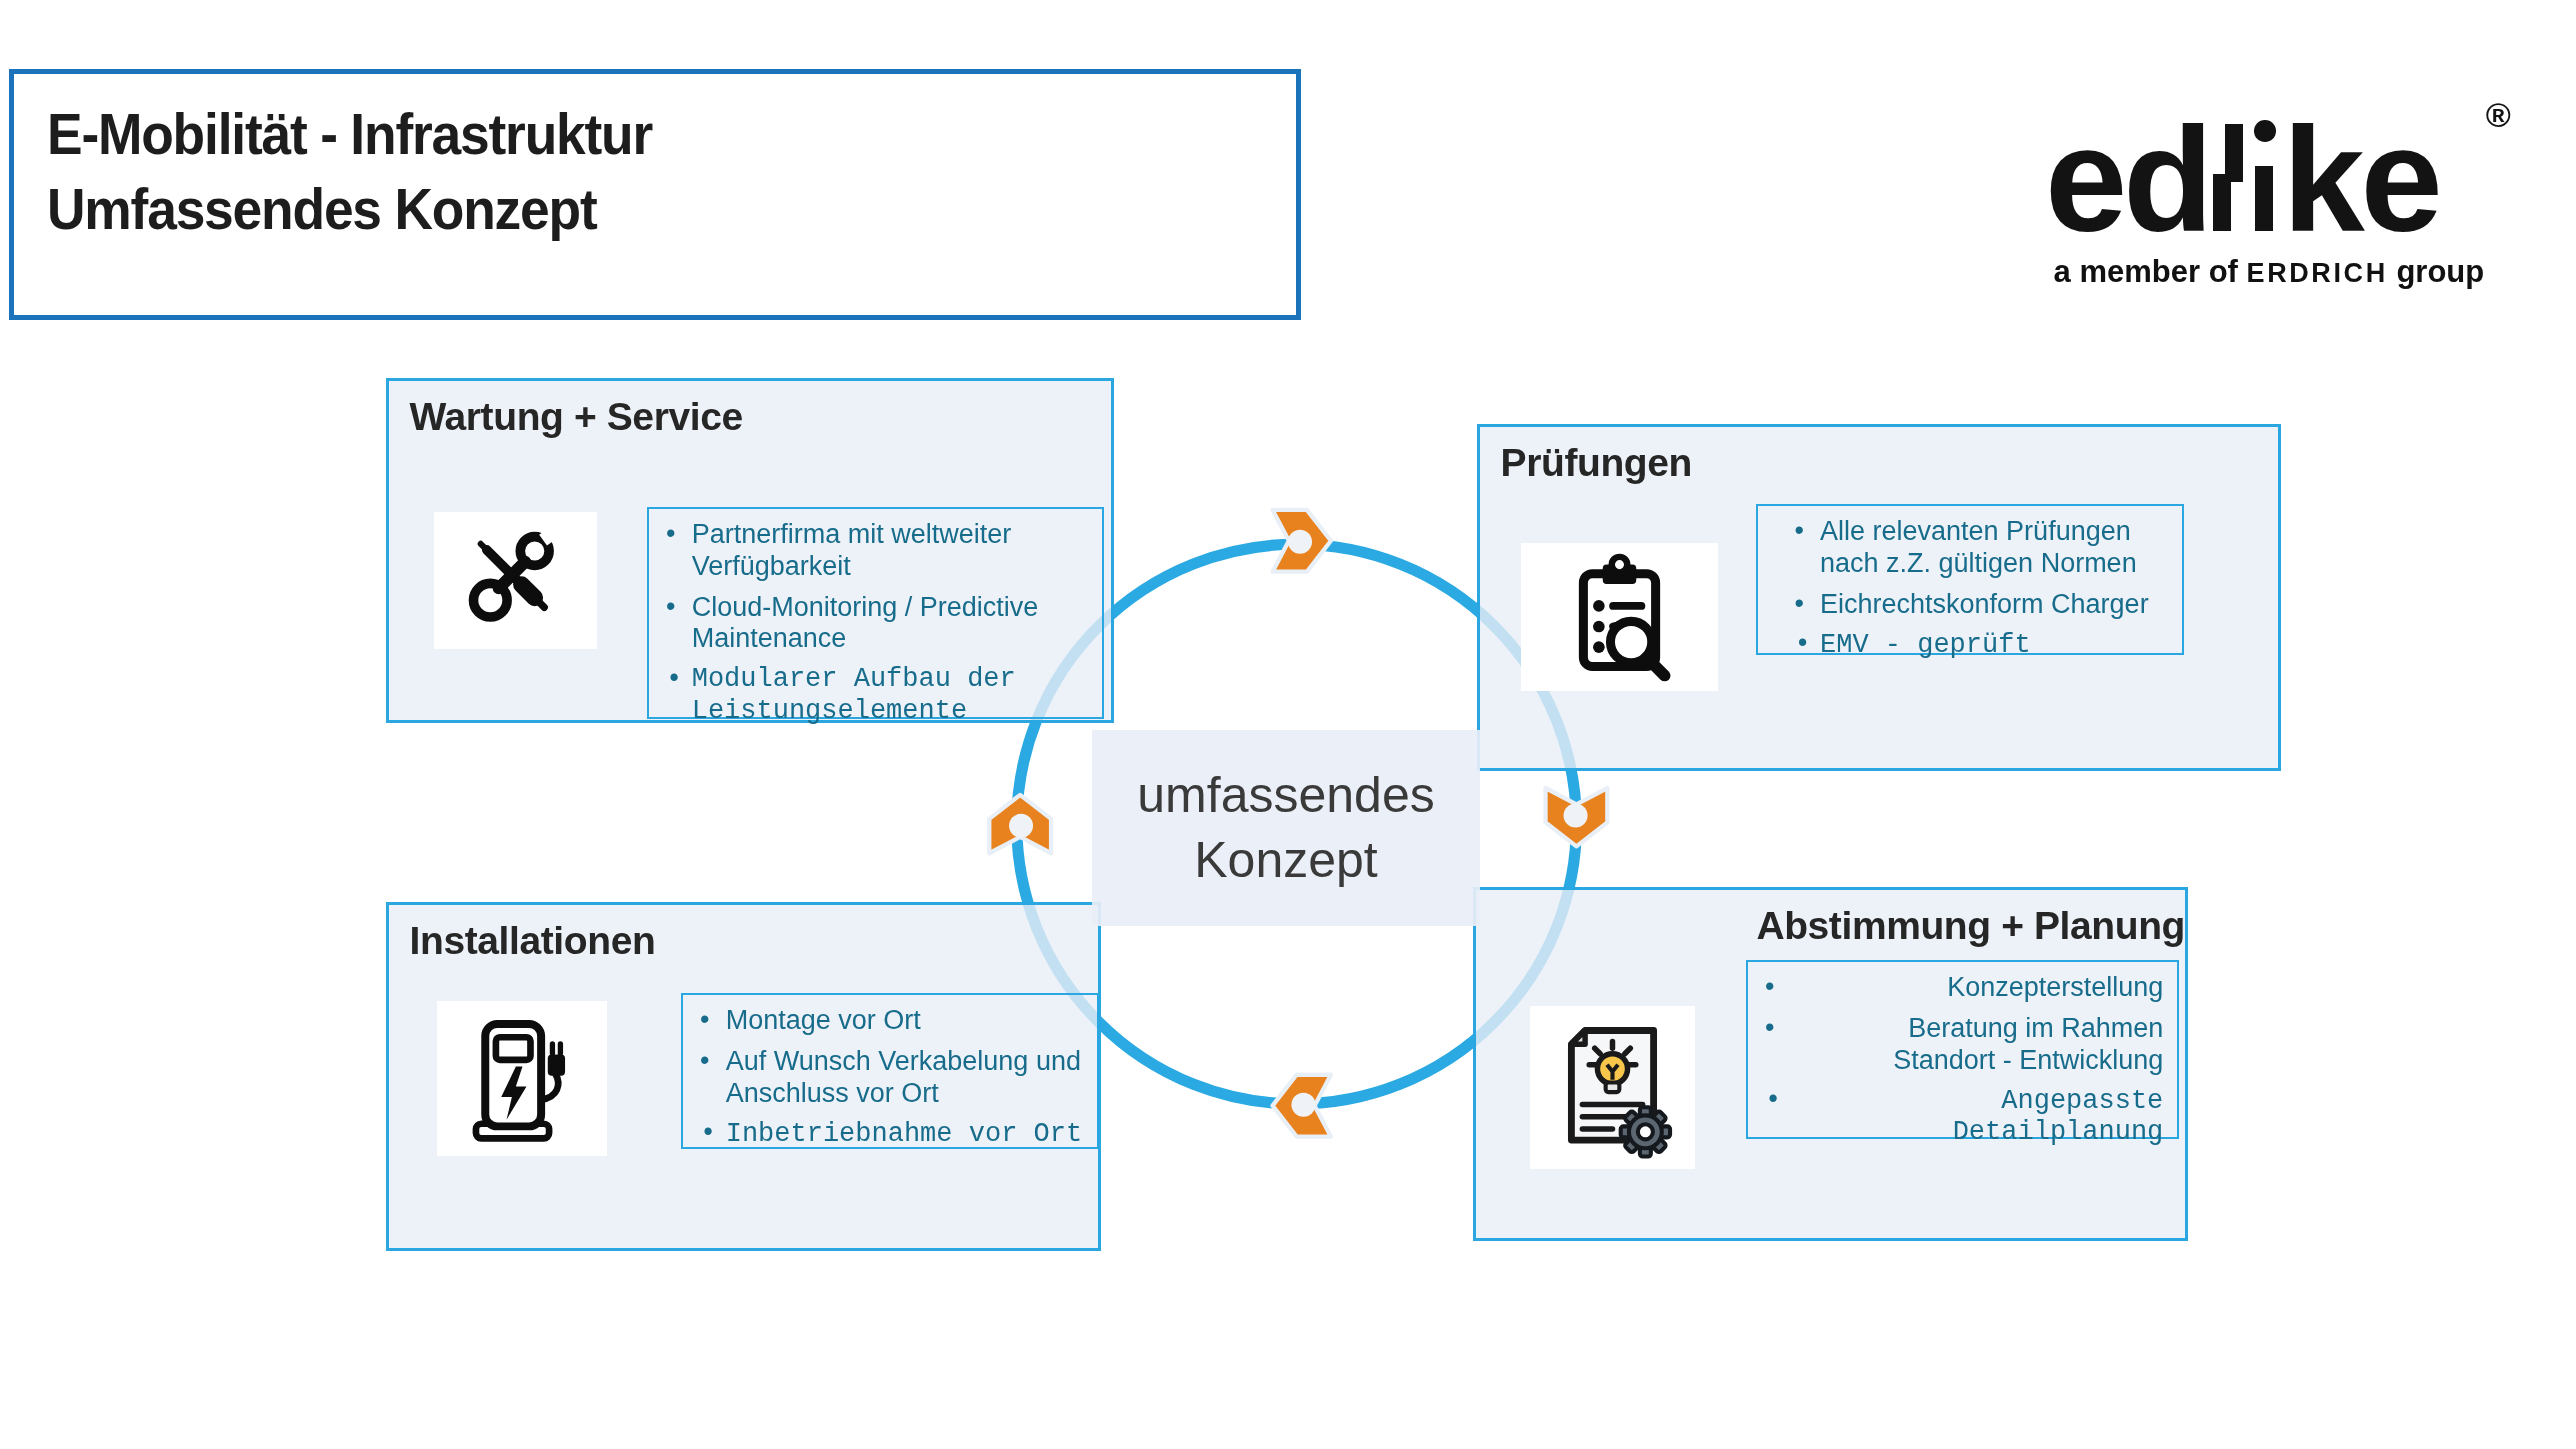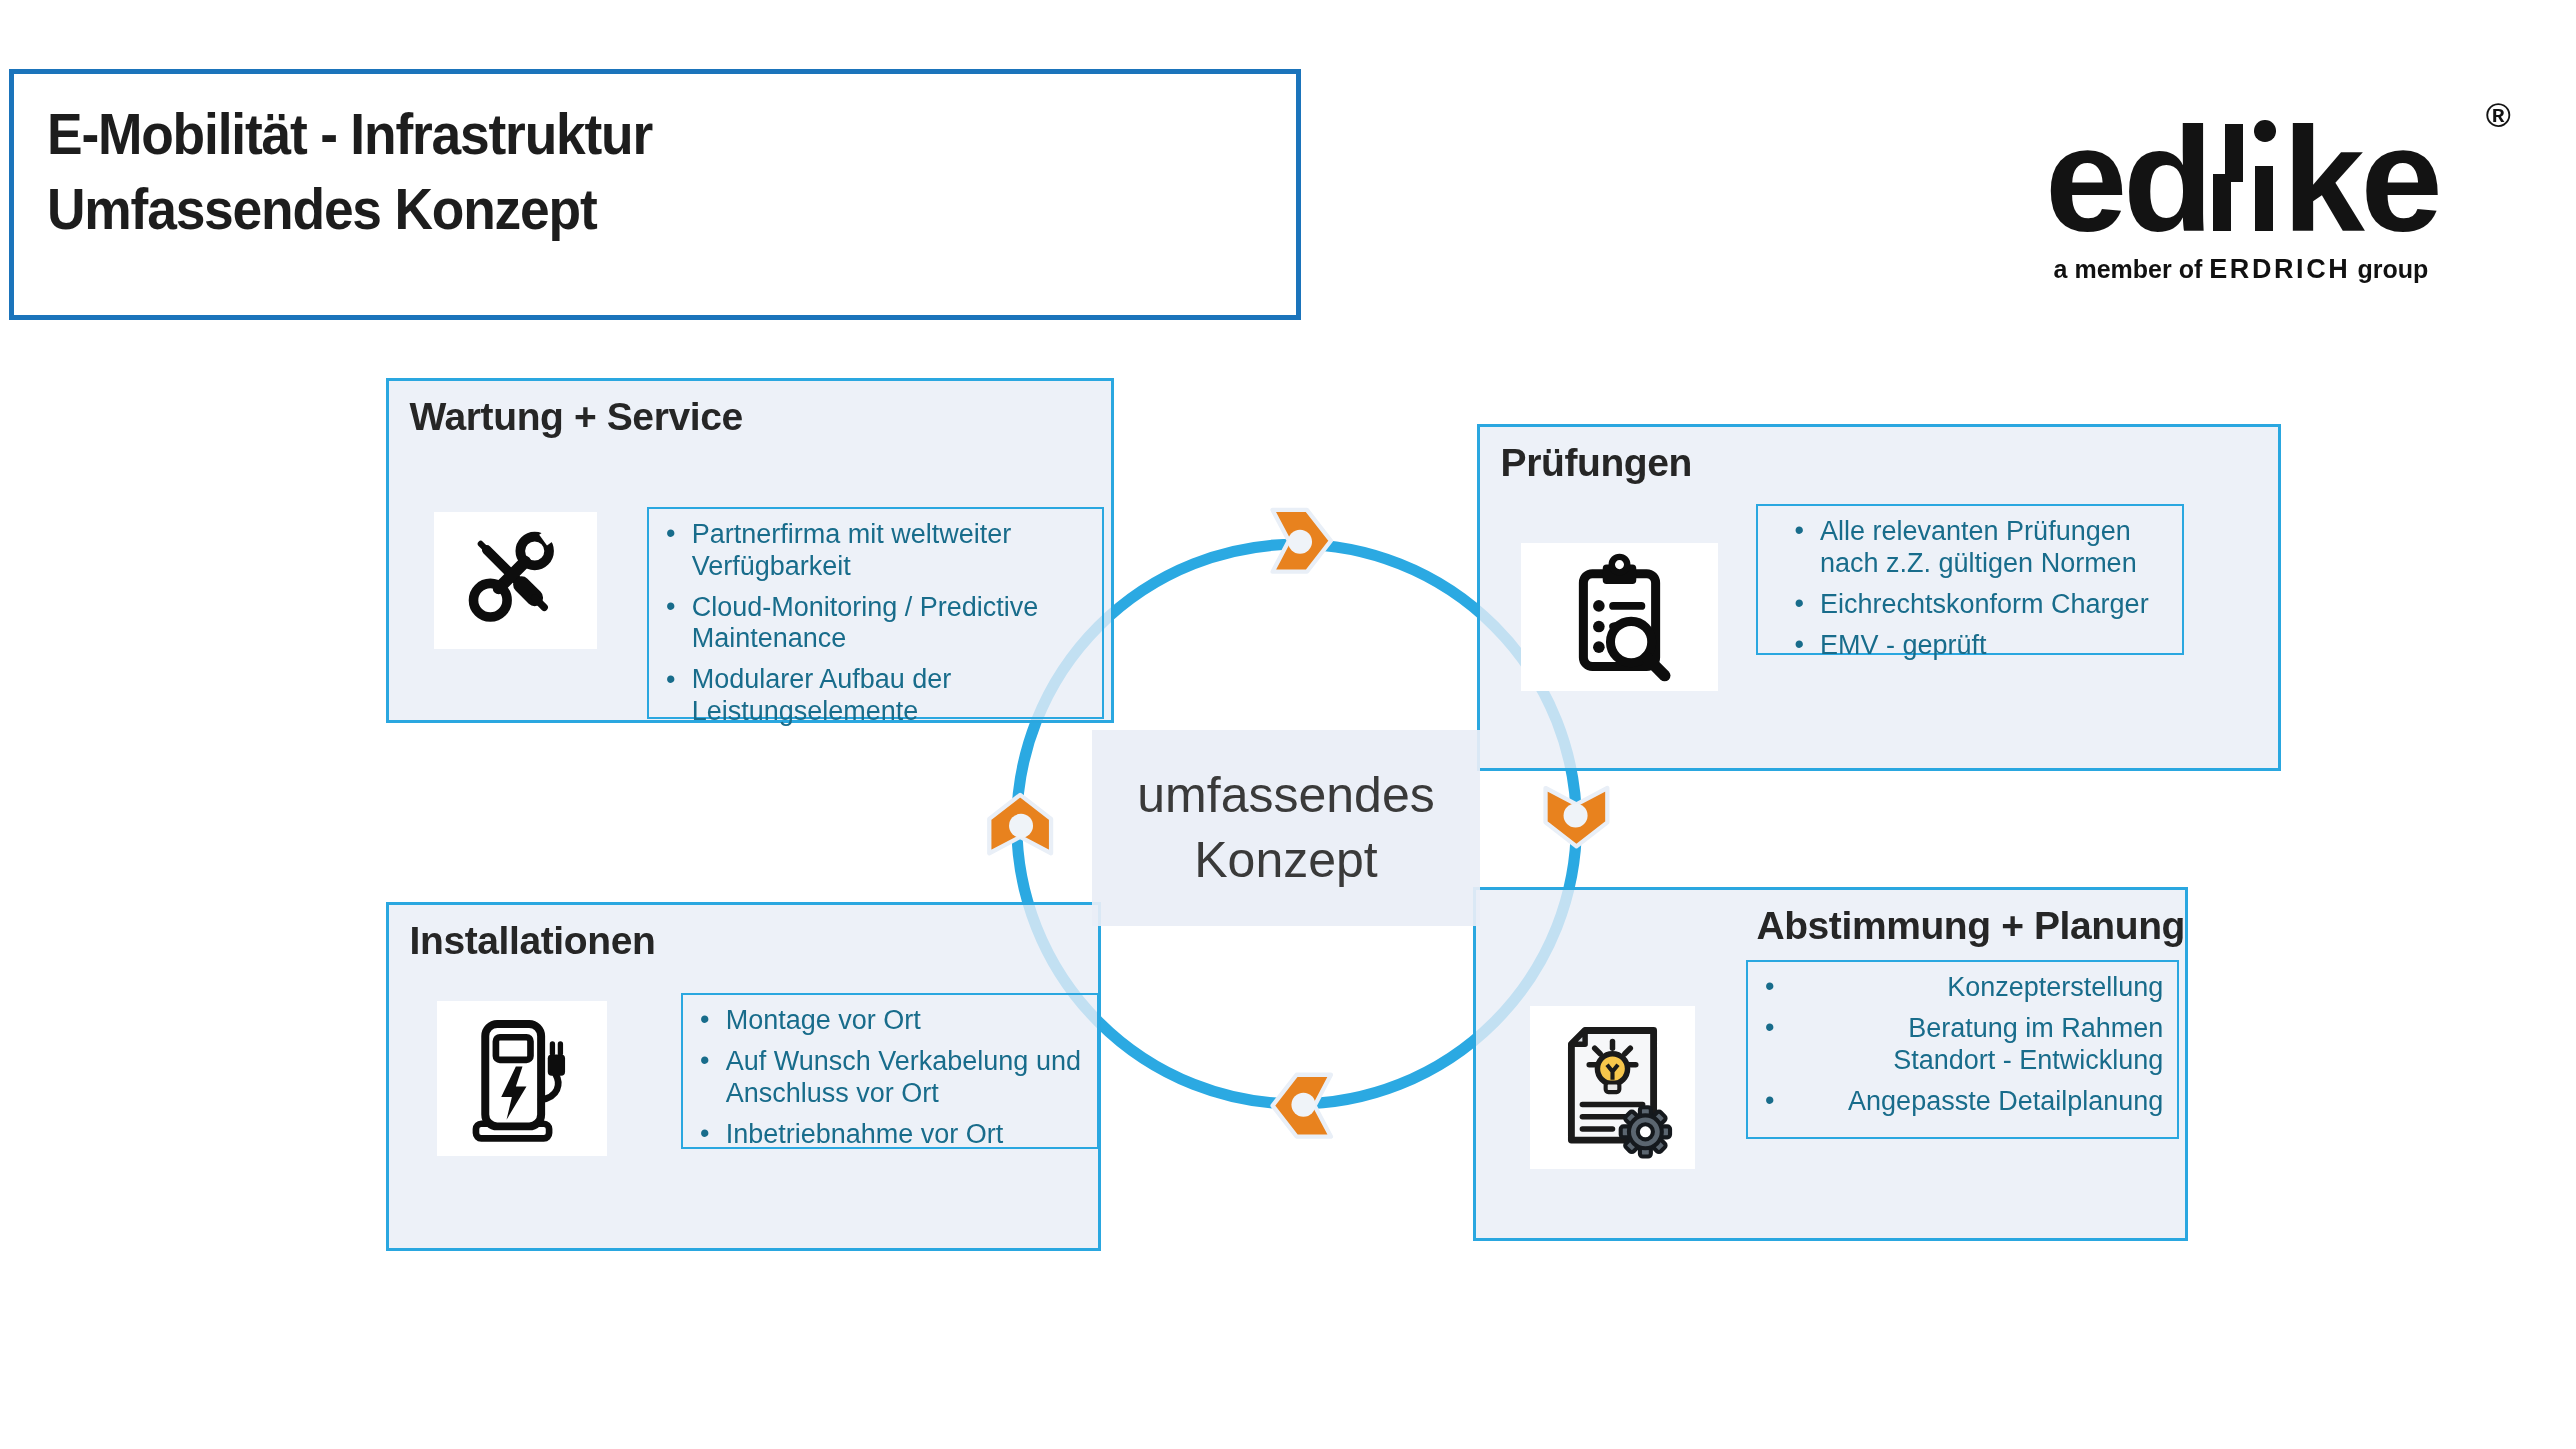--- a/index.html
+++ b/index.html
@@ -24,21 +24,21 @@
   }
   .lg-glyph{display:inline-block;position:relative;height:106px;}
   .lg-l{width:29px;margin:0 3.4px 0 6.9px;}
   .lg-l .b1{position:absolute;left:8.6px;top:-1.7px;width:18px;height:58px;background:#131313;}
   .lg-l .b2{position:absolute;left:-3.4px;bottom:0;width:18px;height:57px;background:#131313;}
   .lg-i{width:22px;margin:0 6.9px 0 5.2px;}
   .lg-i .dot{position:absolute;left:0.9px;top:-5.2px;width:21.5px;height:21.5px;border-radius:50%;background:#131313;}
   .lg-i .bar{position:absolute;left:1.7px;bottom:0;width:18px;height:65px;background:#131313;}
   .logo-reg{position:absolute;right:-6.9px;top:-5.2px;font-size:34px;font-weight:bold;color:#131313;}
   .logo-tagline{position:absolute;left:8.6px;top:153px;width:447px;color:#111;white-space:nowrap;}
-  .tag-pre,.tag-suf{font-size:25px;font-weight:bold;}
+  .tag-pre,.tag-suf{font-size:31px;font-weight:bold;}
   .tag-brand{font-size:27px;font-weight:bold;letter-spacing:2.6px;}
   
   .ring-layer,.arrow-layer{position:absolute;left:0;top:0;}
   .ring-layer{z-index:1;}
   .arrow-layer{z-index:3;}
   
   .card{
     position:absolute;z-index:2;background:rgba(233,238,246,.8);
     border:3.4px solid #2AA7E0;box-sizing:border-box;
   }
@@ -61,21 +61,21 @@
   }
   #card-wartung .bullet-box{left:258px;top:106px;width:457px;height:212px;margin-top:20px;}
   #card-pruefungen .bullet-box{left:276px;top:77px;width:428px;height:151px;padding-left:33px;}
   #card-installationen .bullet-box{left:292px;top:88px;width:418px;height:156px;}
   #card-abstimmung .bullet-box{left:270px;top:70px;width:433px;height:179px;}
   .bullet-box ul{list-style:none;margin:0;padding:0;}
   .bullet-box li{
     position:relative;padding-left:29px;font-size:27px;line-height:1.17;
     color:#186C8B;white-space:pre-line;margin-bottom:9.4px;
   }
-  .bullet-box li:last-child{margin-bottom:0;}
+  .bullet-box li:last-child{margin-bottom:0;font-family:Liberation Mono, monospace;}
   .bullet-box li::before{content:"\2022";position:absolute;left:3.4px;top:-0.9px;color:#186C8B;}
   
   .center-label{
     position:absolute;z-index:2;left:1092px;top:730px;width:388px;height:196px;
     background:rgba(233,238,246,.92);display:flex;align-items:center;justify-content:center;
     text-align:center;font-size:50px;color:#3a3a3a;line-height:1.3;white-space:pre-line;
   }
 </style>
 </head>
 <body>

